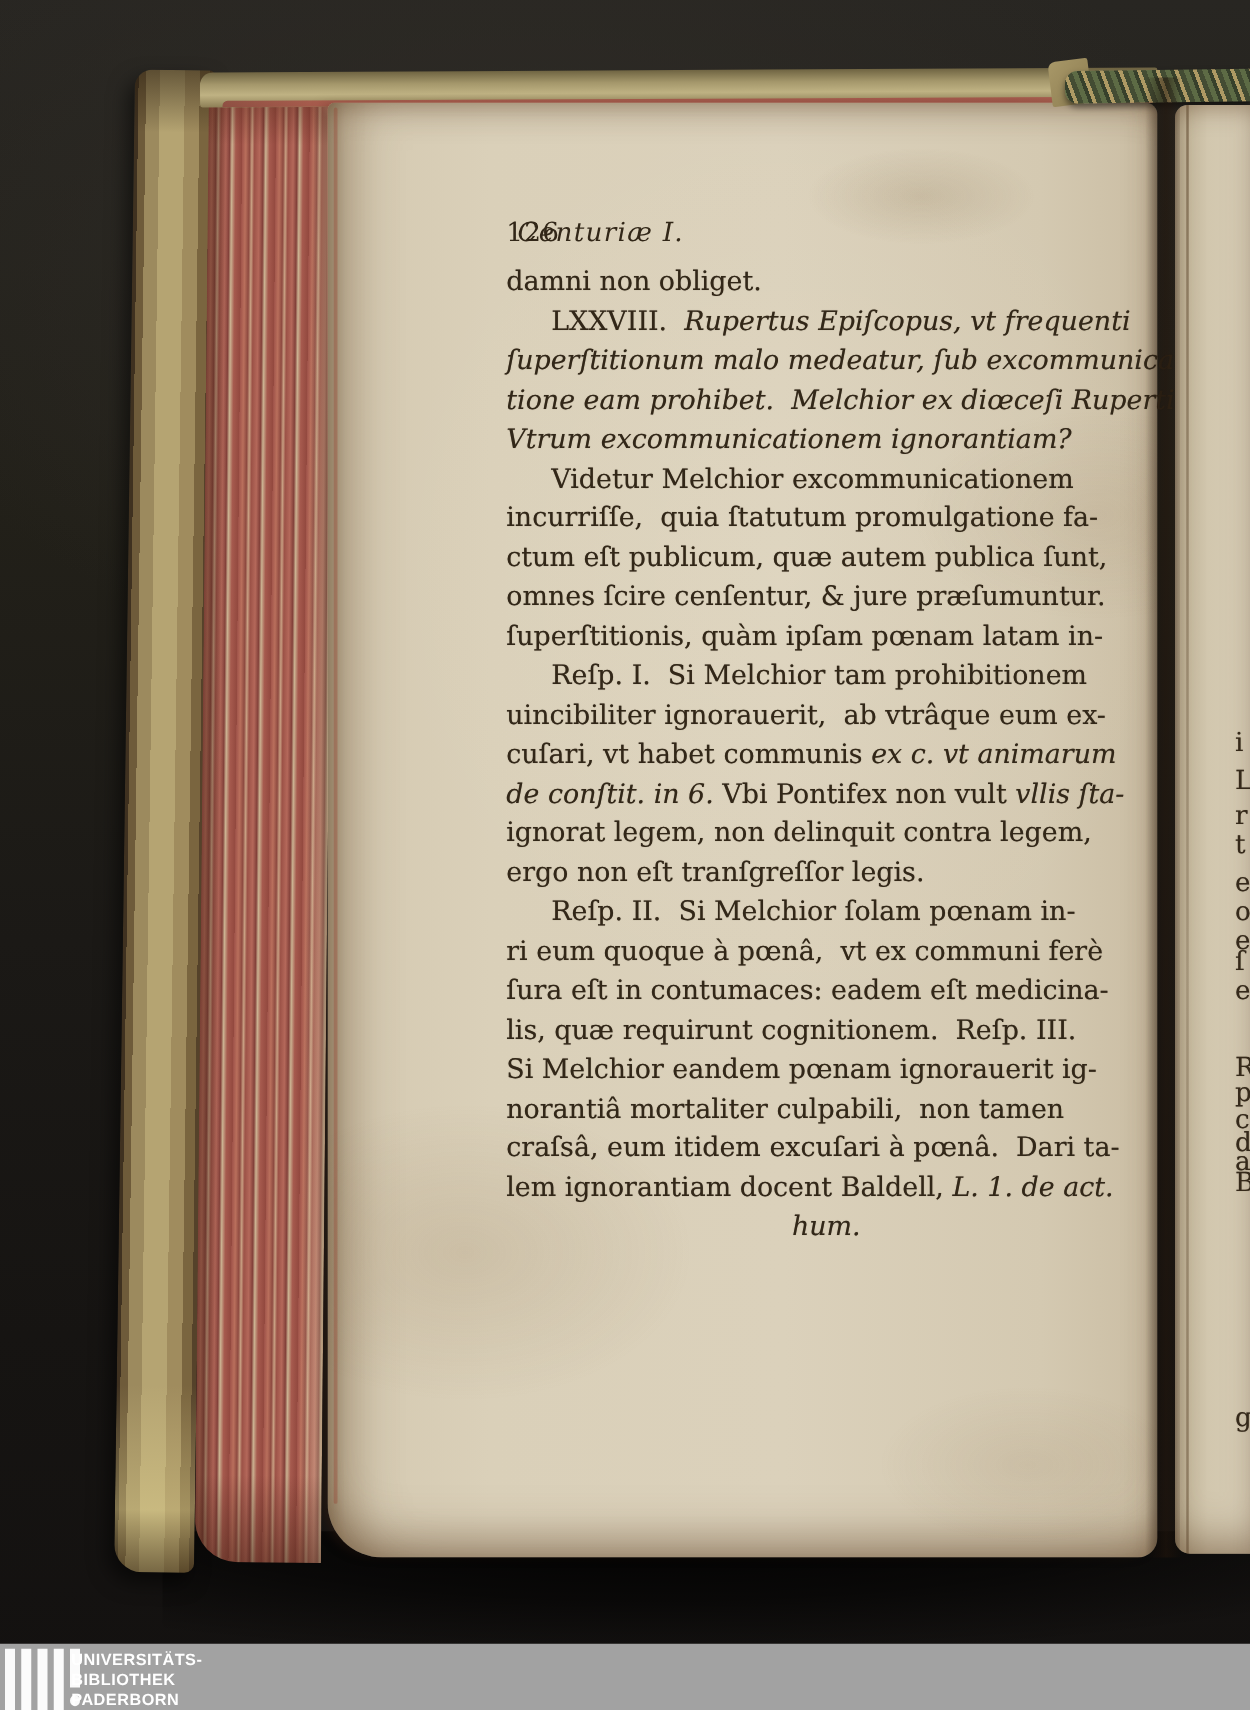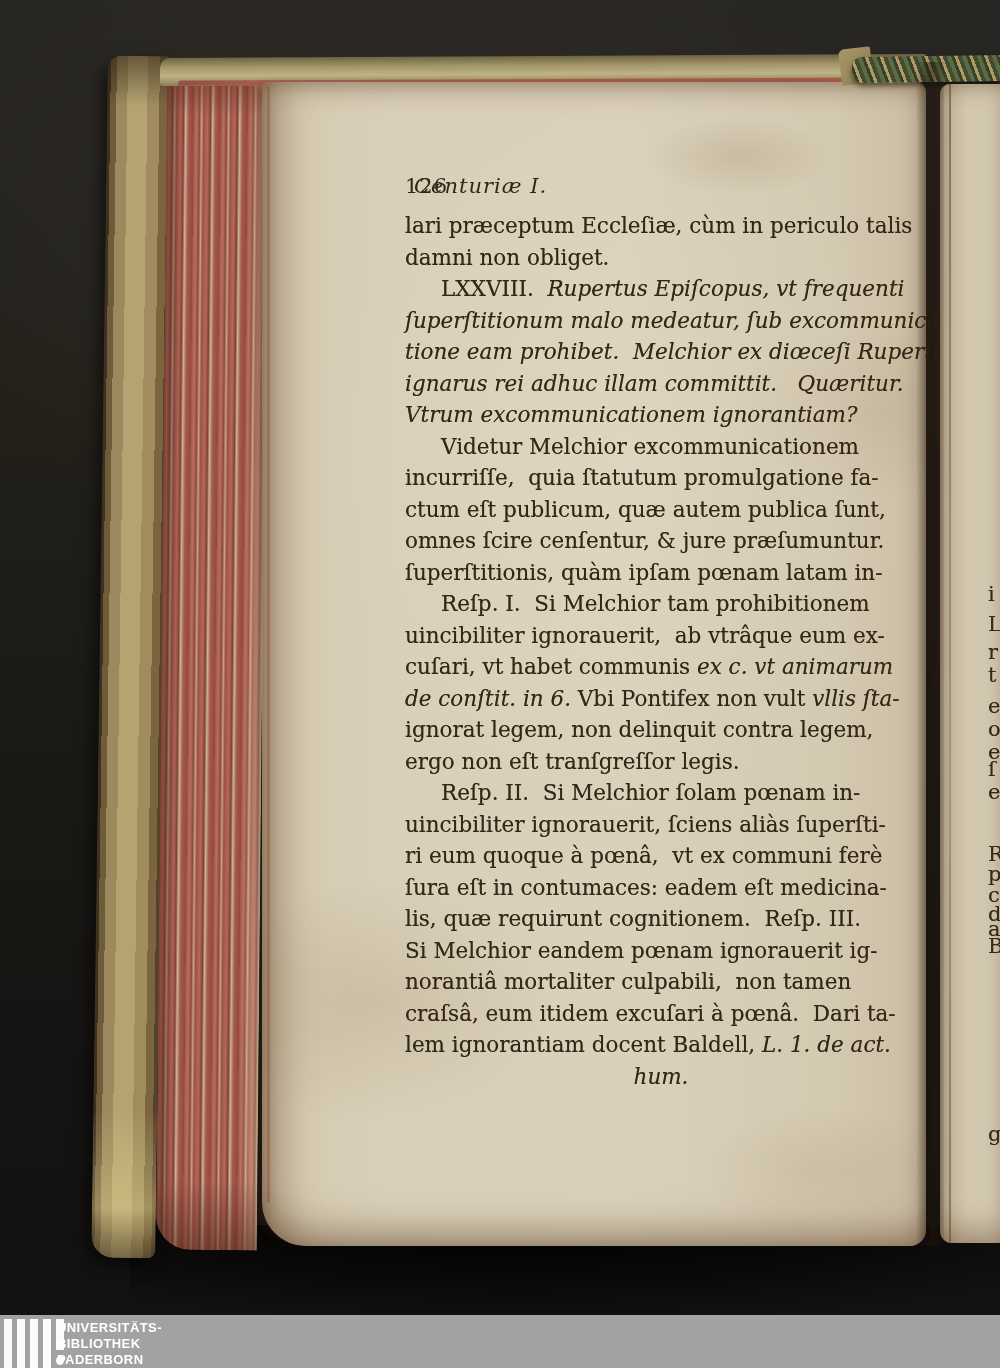--- a/index.html
+++ b/index.html
@@ -161,40 +161,37 @@
 
   <div class="page-left">
     <div class="red-bleed"></div>
     <div class="stains"></div>
     <div class="print">
       <div class="head">
         <span class="pagenum">126</span>
         <span class="running-title">Centuriæ I.</span>
       </div>
       <div class="text-block">
-          <div class="tline"><span>lari præceptum Eccleſiæ, cùm in periculo talis</span></div>
           <div class="tline"><span>damni non obliget.</span></div>
           <div class="tline ind"><span>LXXVIII.  </span><span class="it">Rupertus Epiſcopus, vt frequenti</span></div>
           <div class="tline"><span class="it">ſuperſtitionum malo medeatur, ſub excommunica-</span></div>
           <div class="tline"><span class="it">tione eam prohibet.  Melchior ex diœceſi Ruperti</span></div>
-          <div class="tline"><span class="it">ignarus rei adhuc illam committit.   Quæritur.</span></div>
           <div class="tline"><span class="it">Vtrum excommunicationem ignorantiam?</span></div>
           <div class="tline ind"><span>Videtur Melchior excommunicationem</span></div>
           <div class="tline"><span>incurriſſe,  quia ſtatutum promulgatione fa-</span></div>
           <div class="tline"><span>ctum eſt publicum, quæ autem publica ſunt,</span></div>
           <div class="tline"><span>omnes ſcire cenſentur, &amp; jure præſumuntur.</span></div>
           <div class="tline"><span>ſuperſtitionis, quàm ipſam pœnam latam in-</span></div>
           <div class="tline ind"><span>Reſp. I.  Si Melchior tam prohibitionem</span></div>
           <div class="tline"><span>uincibiliter ignorauerit,  ab vtrâque eum ex-</span></div>
           <div class="tline"><span>cuſari, vt habet communis </span><span class="it">ex c. vt animarum</span></div>
           <div class="tline"><span class="it">de conſtit. in 6. </span><span>Vbi Pontifex non vult </span><span class="it">vllis ſta-</span></div>
           <div class="tline"><span>ignorat legem, non delinquit contra legem,</span></div>
           <div class="tline"><span>ergo non eſt tranſgreſſor legis.</span></div>
           <div class="tline ind"><span>Reſp. II.  Si Melchior ſolam pœnam in-</span></div>
-          <div class="tline"><span>uincibiliter ignorauerit, ſciens aliàs ſuperſti-</span></div>
           <div class="tline"><span>ri eum quoque à pœnâ,  vt ex communi ferè</span></div>
           <div class="tline"><span>ſura eſt in contumaces: eadem eſt medicina-</span></div>
           <div class="tline"><span>lis, quæ requirunt cognitionem.  Reſp. III.</span></div>
           <div class="tline"><span>Si Melchior eandem pœnam ignorauerit ig-</span></div>
           <div class="tline"><span>norantiâ mortaliter culpabili,  non tamen</span></div>
           <div class="tline"><span>craſsâ, eum itidem excuſari à pœnâ.  Dari ta-</span></div>
           <div class="tline"><span>lem ignorantiam docent Baldell, </span><span class="it">L. 1. de act.</span></div>
           <div class="tline ra"><span class="it">hum.</span></div>
         </div>
     </div>

